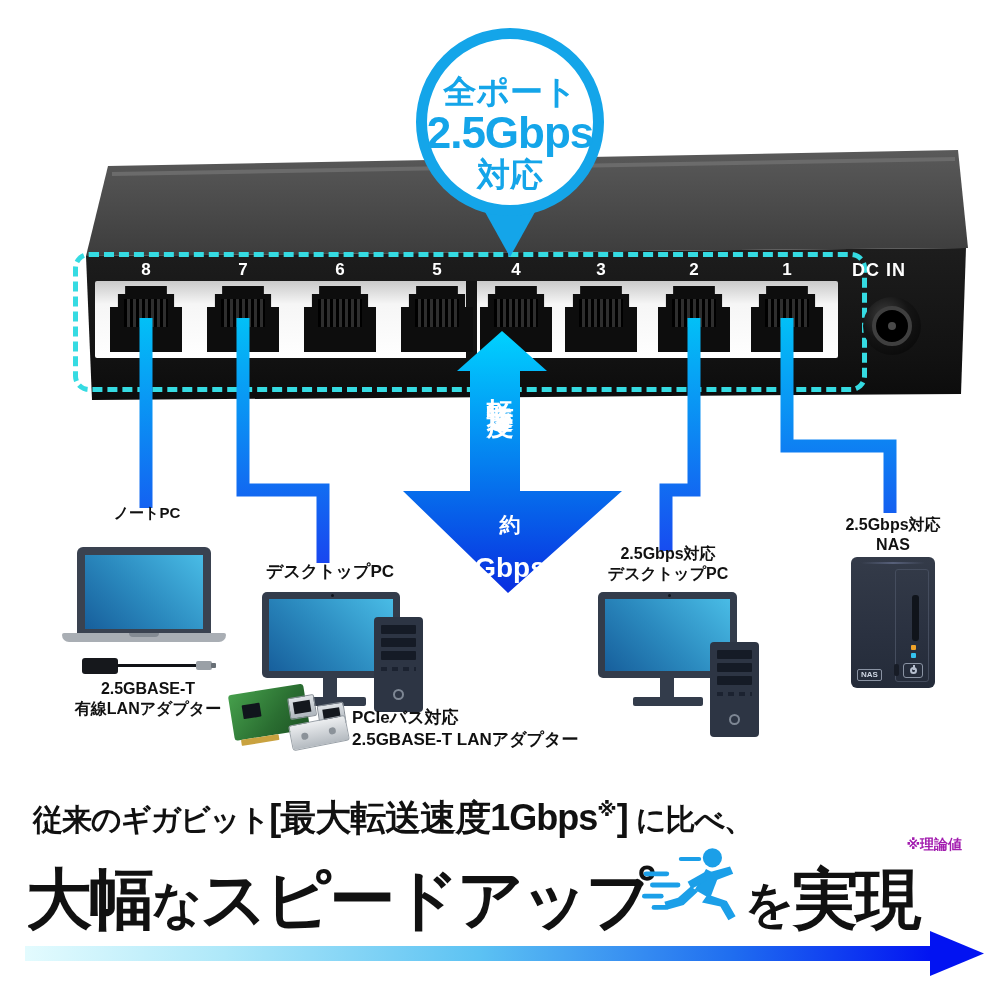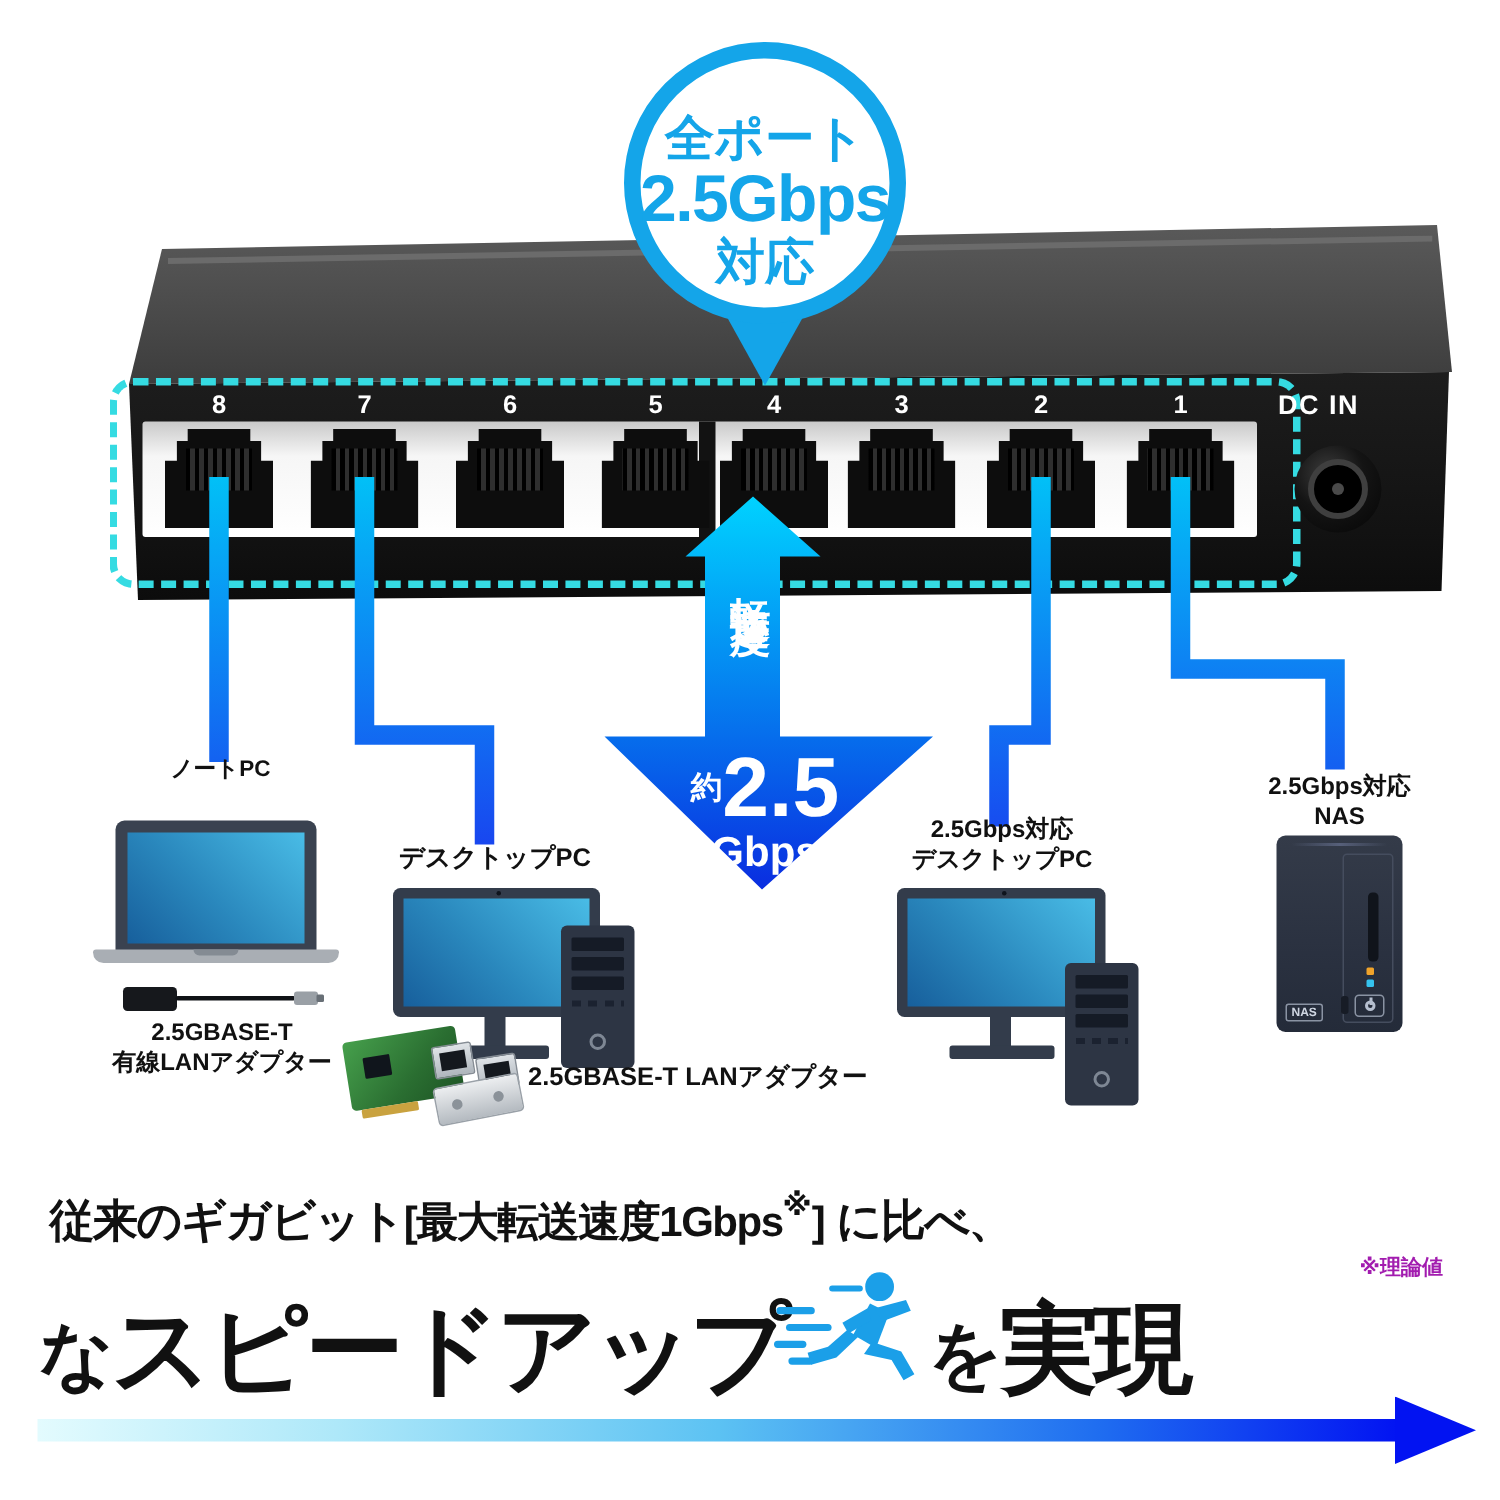--- a/index.html
+++ b/index.html
@@ -101,21 +101,21 @@
     border-radius:3px;box-sizing:border-box;display:flex;align-items:center;justify-content:center;}
   .pwr-glyph{position:relative;width:7px;height:7px;border:2px solid #b6bfcf;border-radius:50%;box-sizing:border-box;}
   .pwr-glyph::after{content:"";position:absolute;left:1px;top:-4px;width:2px;height:5px;background:#b6bfcf;}
   .nas-minislot{position:absolute;left:43px;top:107px;width:5px;height:12px;background:#171c26;border-radius:2px;}
   .nas-badge{position:absolute;left:6px;bottom:7px;border:1px solid #8a93a3;color:#cfd6e2;
     font-size:8px;font-weight:700;padding:1px 3px;border-radius:2px;line-height:1;}
 
   
   .h1{left:33px;top:794px;white-space:nowrap;color:#111;}
   .h1b{font-size:30px;font-weight:900;letter-spacing:-1px;}
-  .h1r{font-size:28px;font-weight:600;letter-spacing:-1px;}
+  .h1r{font-size:36px;font-weight:600;letter-spacing:-1px;}
   .h1sup{font-size:20px;font-weight:600;position:relative;top:-14px;}
   .h1b2{margin-left:8px;}
   .footnote{left:0;top:836px;width:962px;text-align:right;color:#a21caf;font-size:14px;font-weight:700;}
   .h2{left:26px;top:844px;display:flex;align-items:flex-end;color:#111;font-weight:900;white-space:nowrap;}
   .h2big{font-size:66px;line-height:1.1;letter-spacing:-3px;}
   .h2small{font-size:49px;line-height:1.1;padding-bottom:4px;letter-spacing:-2px;}
   .runner{width:104px;height:90px;margin:0 -2px 2px -8px;}
 
   .arrow-shaft{left:25px;top:946px;width:908px;height:15px;
     background:linear-gradient(90deg,#e3fbfe 0%,#aee8f9 22%,#5cc2f3 50%,#1f6df0 78%,#0213f2 100%);}
@@ -186,21 +186,20 @@
     </defs>
     <path d="M 146 318 V 508" stroke="url(#lineGrad)" stroke-width="13" fill="none"></path>
     <path d="M 243 318 V 490 H 323 V 563" stroke="url(#lineGrad)" stroke-width="13" fill="none"></path>
     <path d="M 694 318 V 490 H 666 V 551" stroke="url(#lineGrad)" stroke-width="13" fill="none"></path>
     <path d="M 787 318 V 446 H 890 V 513" stroke="url(#lineGrad)" stroke-width="13" fill="none"></path>
     <polygon points="502,331 547,371 520,371 520,491 622,491 508,593 403,491 470,491 470,371 457,371" fill="url(#arrGrad)"></polygon>
   </svg>
   <div class="abs t-vert">転送速度</div>
   <div class="abs t-val">
     <span class="t-approx">約</span>
-    <span class="t-num">2.5</span>
   </div>
   <div class="abs t-unit">Gbps</div>
 
   <div class="abs pin-tri"></div>
   <div class="abs badge-circle">
     <div class="bl1">全ポート</div>
     <div class="bl2">2.5Gbps</div>
     <div class="bl3">対応</div>
   </div>
 
@@ -241,20 +240,21 @@
       </div>
     <div class="gold"></div>
     <div class="rjm" style="left:58px;top:14px"></div>
     <div class="rjm" style="left:86px;top:26px"></div>
   </div>
   <div class="abs bracket">
     <div class="bhole" style="left:10px"></div>
     <div class="bhole" style="left:38px"></div>
   </div>
   <div class="lbl" style="left:352px;top:707px;font-size:17px;text-align:left">
+    <div>PCIeバス対応</div>
     <div>2.5GBASE-T LANアダプター</div>
   </div>
 
   <div class="lbl" style="left:593px;top:544px;width:150px;font-size:16px">
     <div>2.5Gbps対応</div>
     <div>デスクトップPC</div>
   </div>
   <div class="mon" style="left:598px;top:592px;width:139px;height:86px">
     <div class="scr"></div>
     <div class="cam"></div>
@@ -284,20 +284,21 @@
       <div class="pwr-glyph"></div>
       </div>
     <div class="nas-badge">NAS</div>
   </div>
 
   <div class="abs h1">
     <span class="h1b">従来のギガビット</span><span class="h1r">[最大転送速度1Gbps</span><span class="h1sup">※</span><span class="h1r">]</span><span class="h1b h1b2">に比べ、</span>
   </div>
   <div class="abs footnote">※理論値</div>
   <div class="abs h2">
+    <span class="h2big">大幅</span>
     <span class="h2small">な</span>
     <span class="h2big">スピードアップ</span>
     <svg class="runner" viewBox="0 0 130 110" fill="#1b9fe8">
       <circle cx="88" cy="16" r="12"></circle>
       <path d="M80 30 L96 38 L85 67 L66 56 Z"></path>
       <path d="M84 34 L110 27 L114 36 L90 45 Z"></path>
       <path d="M78 34 L57 46 L62 55 L81 44 Z"></path>
       <path d="M82 62 L106 70 L117 89 L108 94 L98 77 L75 72 Z"></path>
       <path d="M70 58 L52 75 L31 81 L28 71 L45 66 L61 52 Z"></path>
       <rect x="2" y="33" width="32" height="6" rx="3"></rect>

